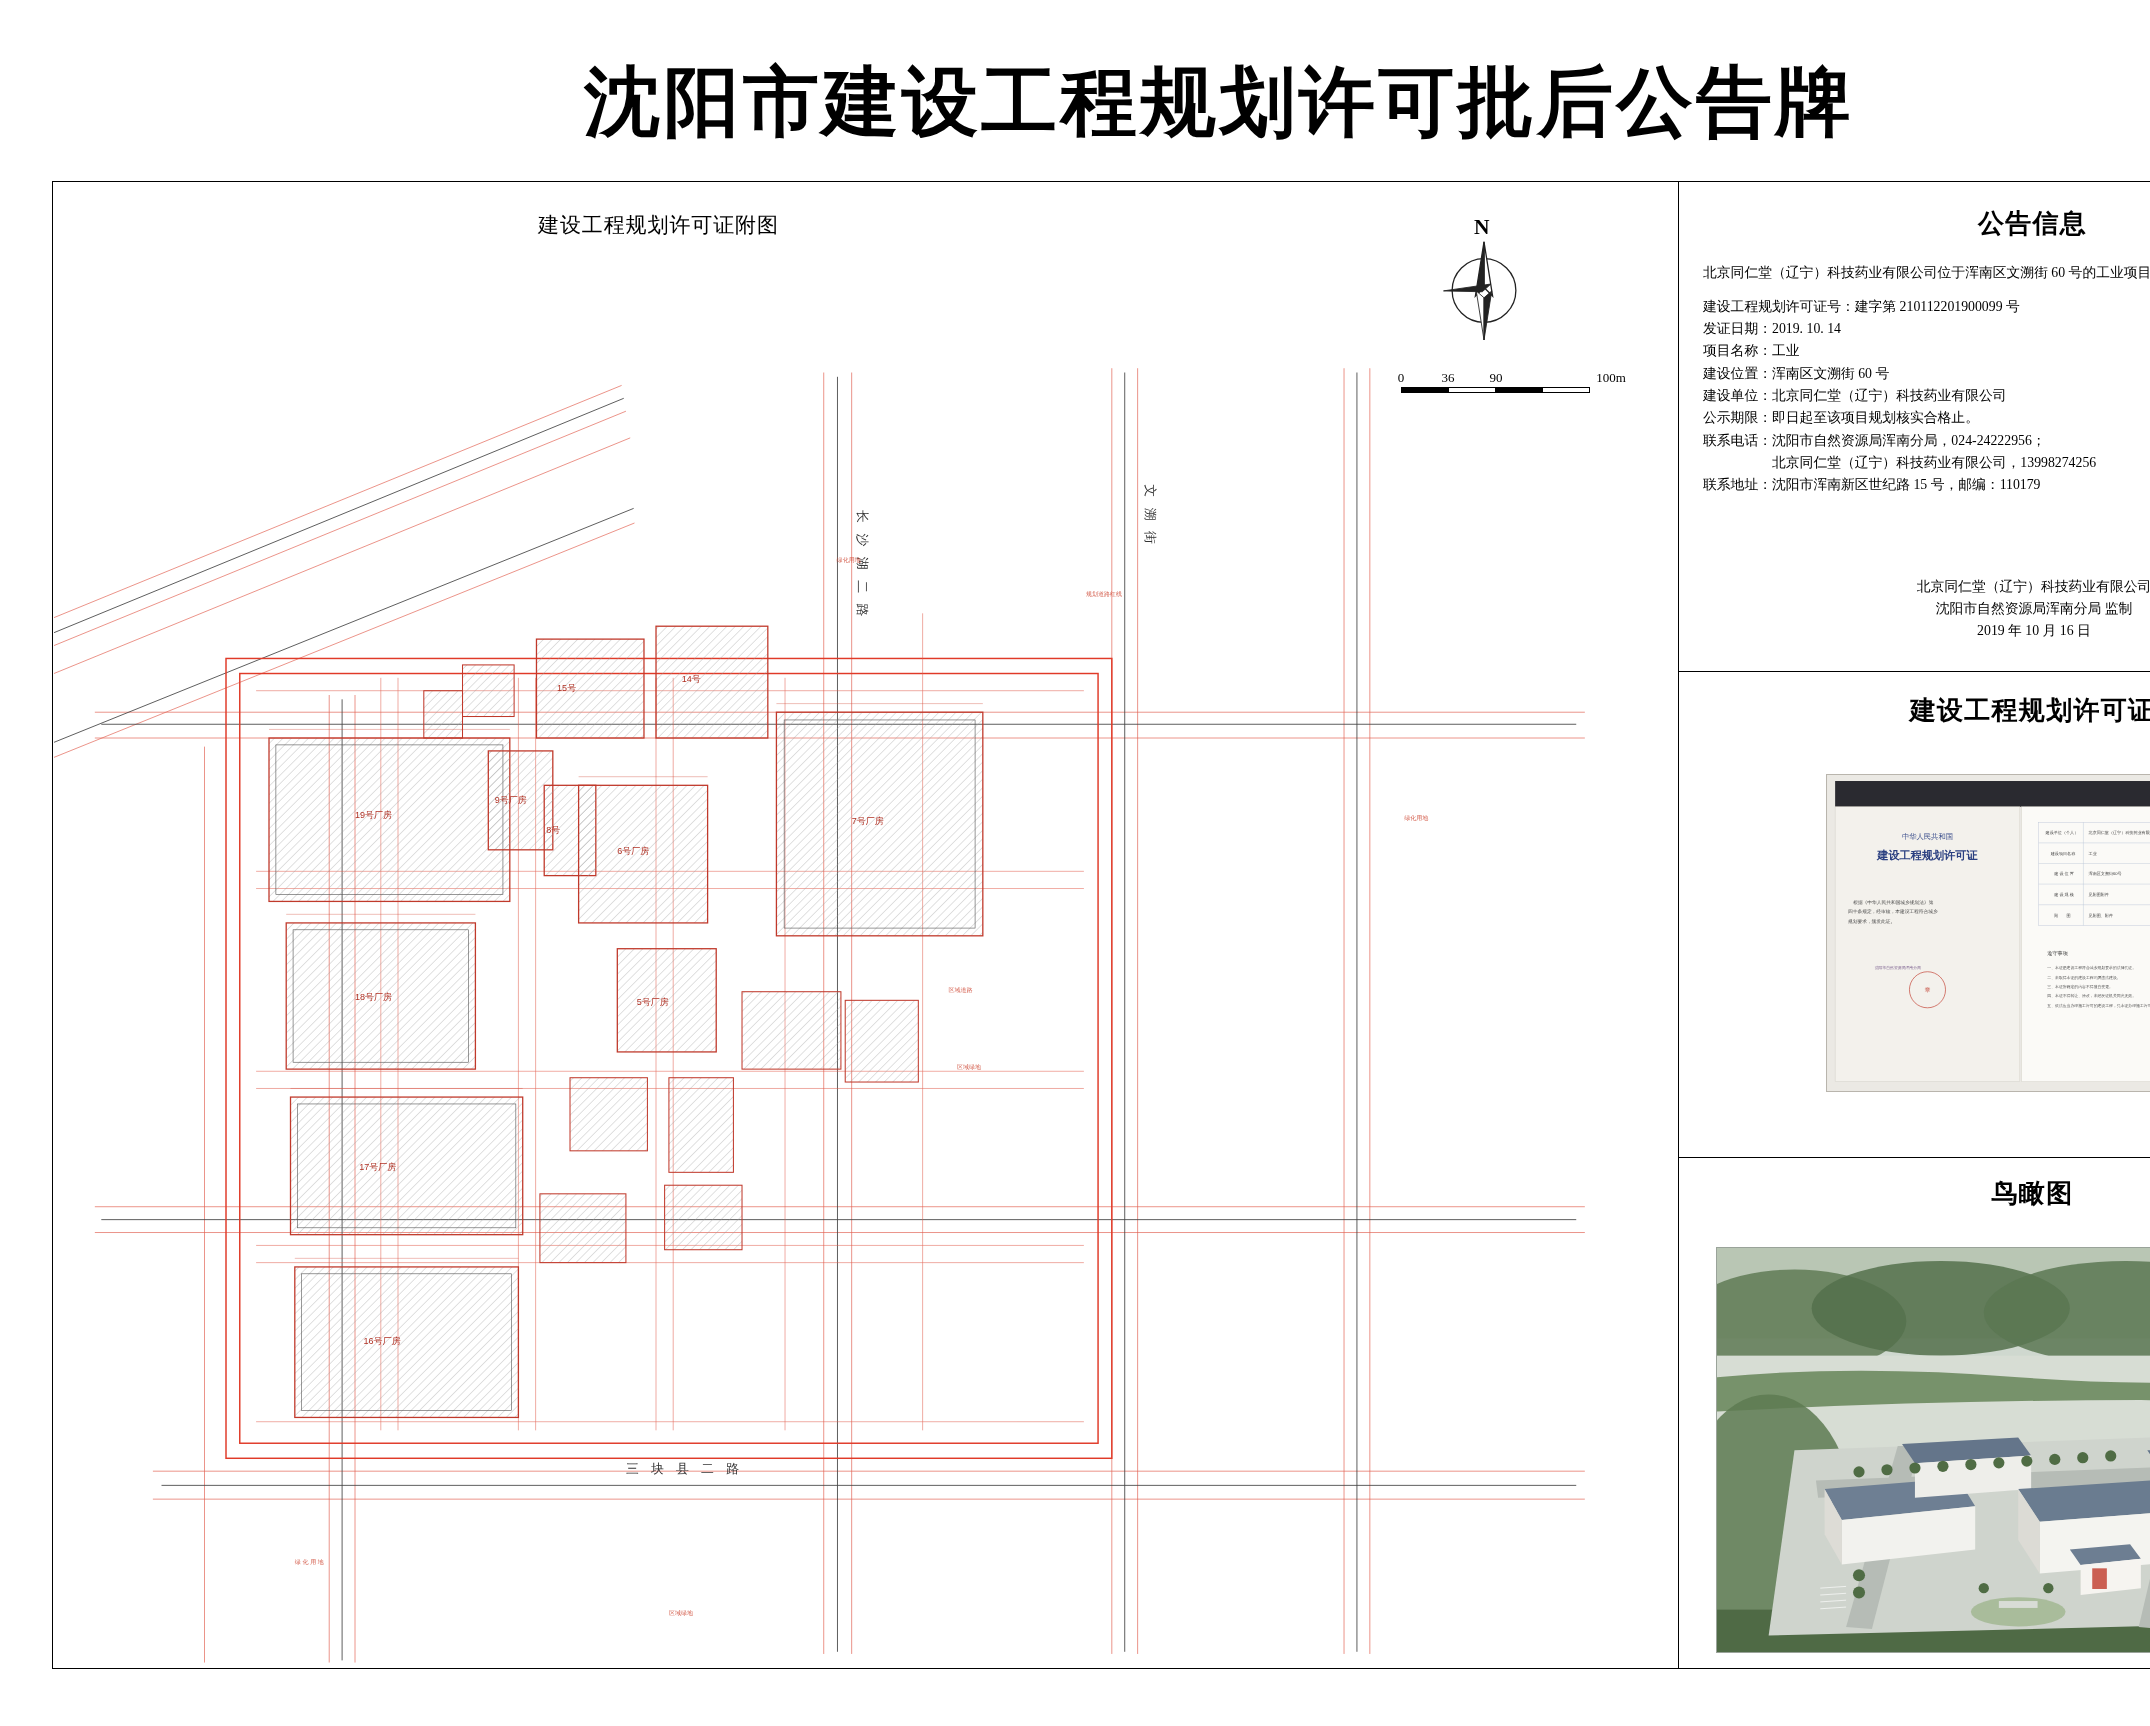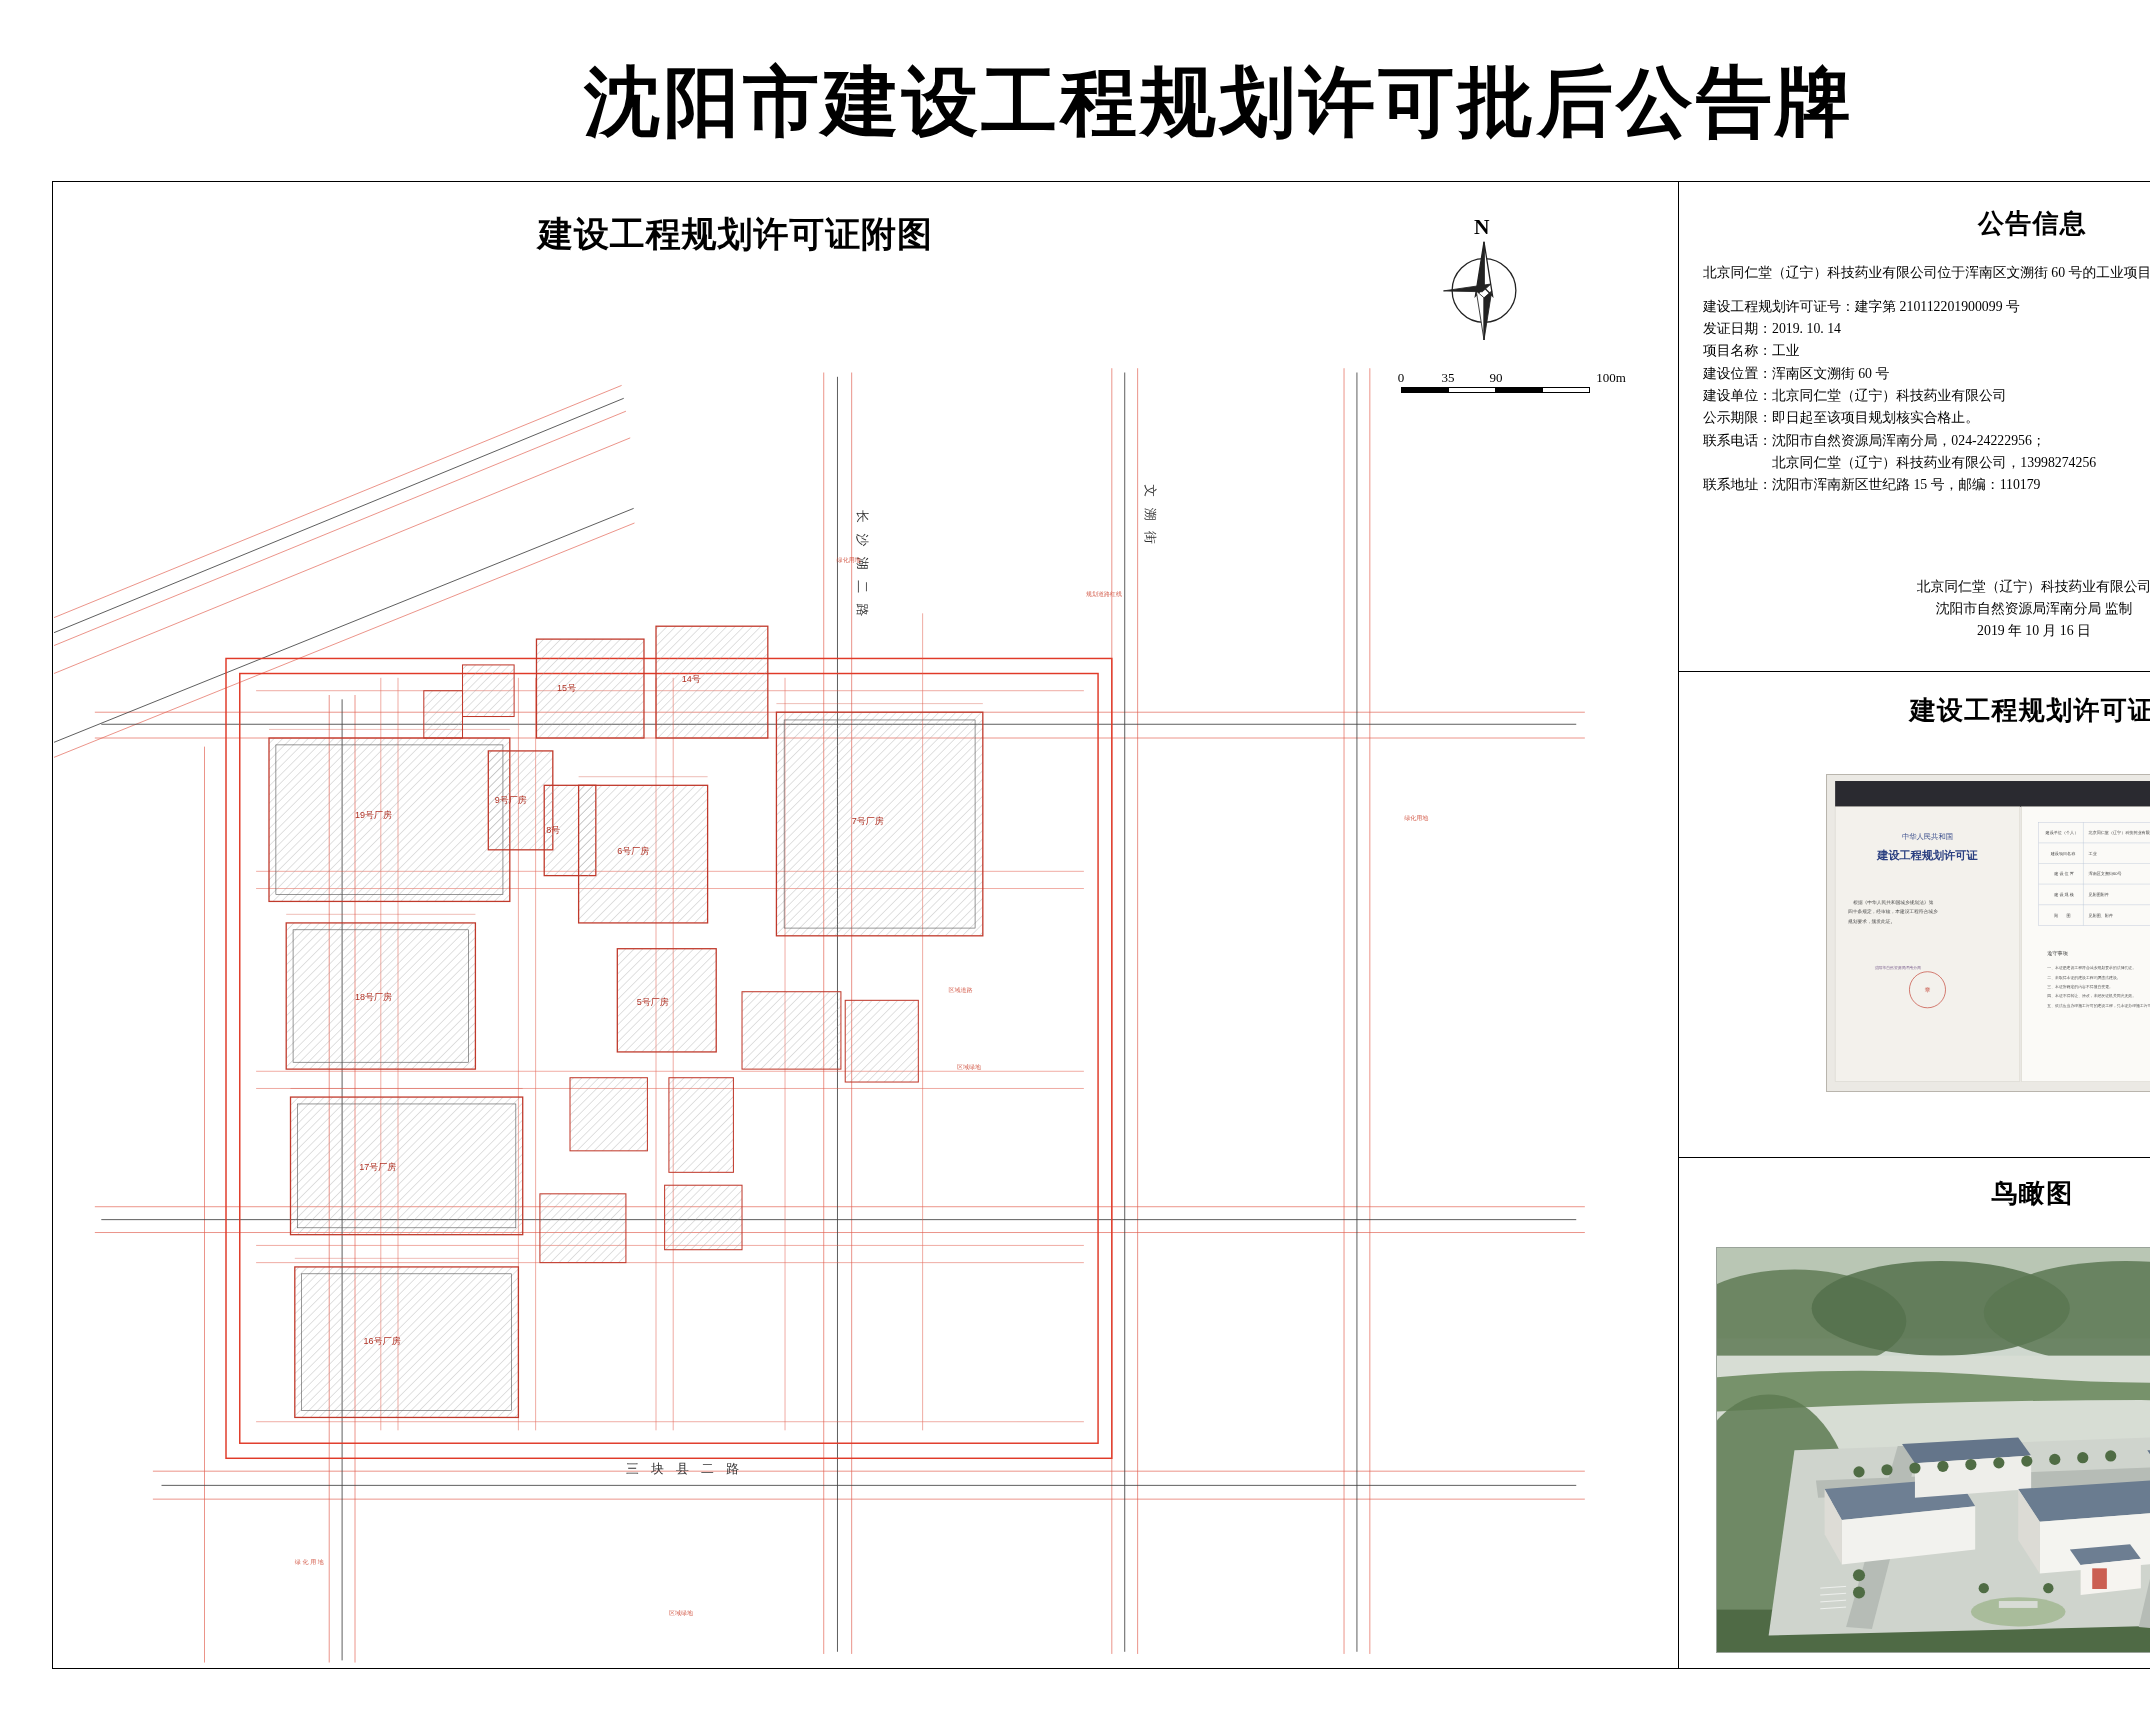--- a/index.html
+++ b/index.html
@@ -65,22 +65,22 @@
     width: 710px;
     height: 1.3px;
     background: #000;
   }
 
   
   .plan-title {
     position: absolute;
     left: 538px;
     top: 211px;
-    font-size: 35px;
-    font-weight: bold;
+    font-size: 21px;
+    font-weight: normal;
     letter-spacing: 0.9px;
   }
 
   
   .compass {
     position: absolute;
     left: 1428px;
     top: 215px;
     width: 112px;
     height: 138px;
@@ -233,21 +233,21 @@
   </div>
 
   <div class="scalebar">
     <div class="bar">
       <i class="filled"></i>
         <i></i>
         <i class="filled"></i>
         <i></i>
     </div>
     <span class="lbl" style="left:12px">0</span>
-    <span class="lbl" style="left:59px">35</span>
+    <span class="lbl" style="left:59px">36</span>
     <span class="lbl" style="left:107px">90</span>
     <span class="lbl" style="left:222px">100m</span>
   </div>
 
   <div class="drawing">
     <svg width="1622" height="1485" viewBox="0 0 3772 3452">
       <defs>
         <pattern id="hatch" width="14" height="14" patternTransform="rotate(45)" patternUnits="userSpaceOnUse">
           <line x1="0" y1="0" x2="0" y2="14" stroke="#9a9a9a" stroke-width="1.4"></line>
         </pattern>

